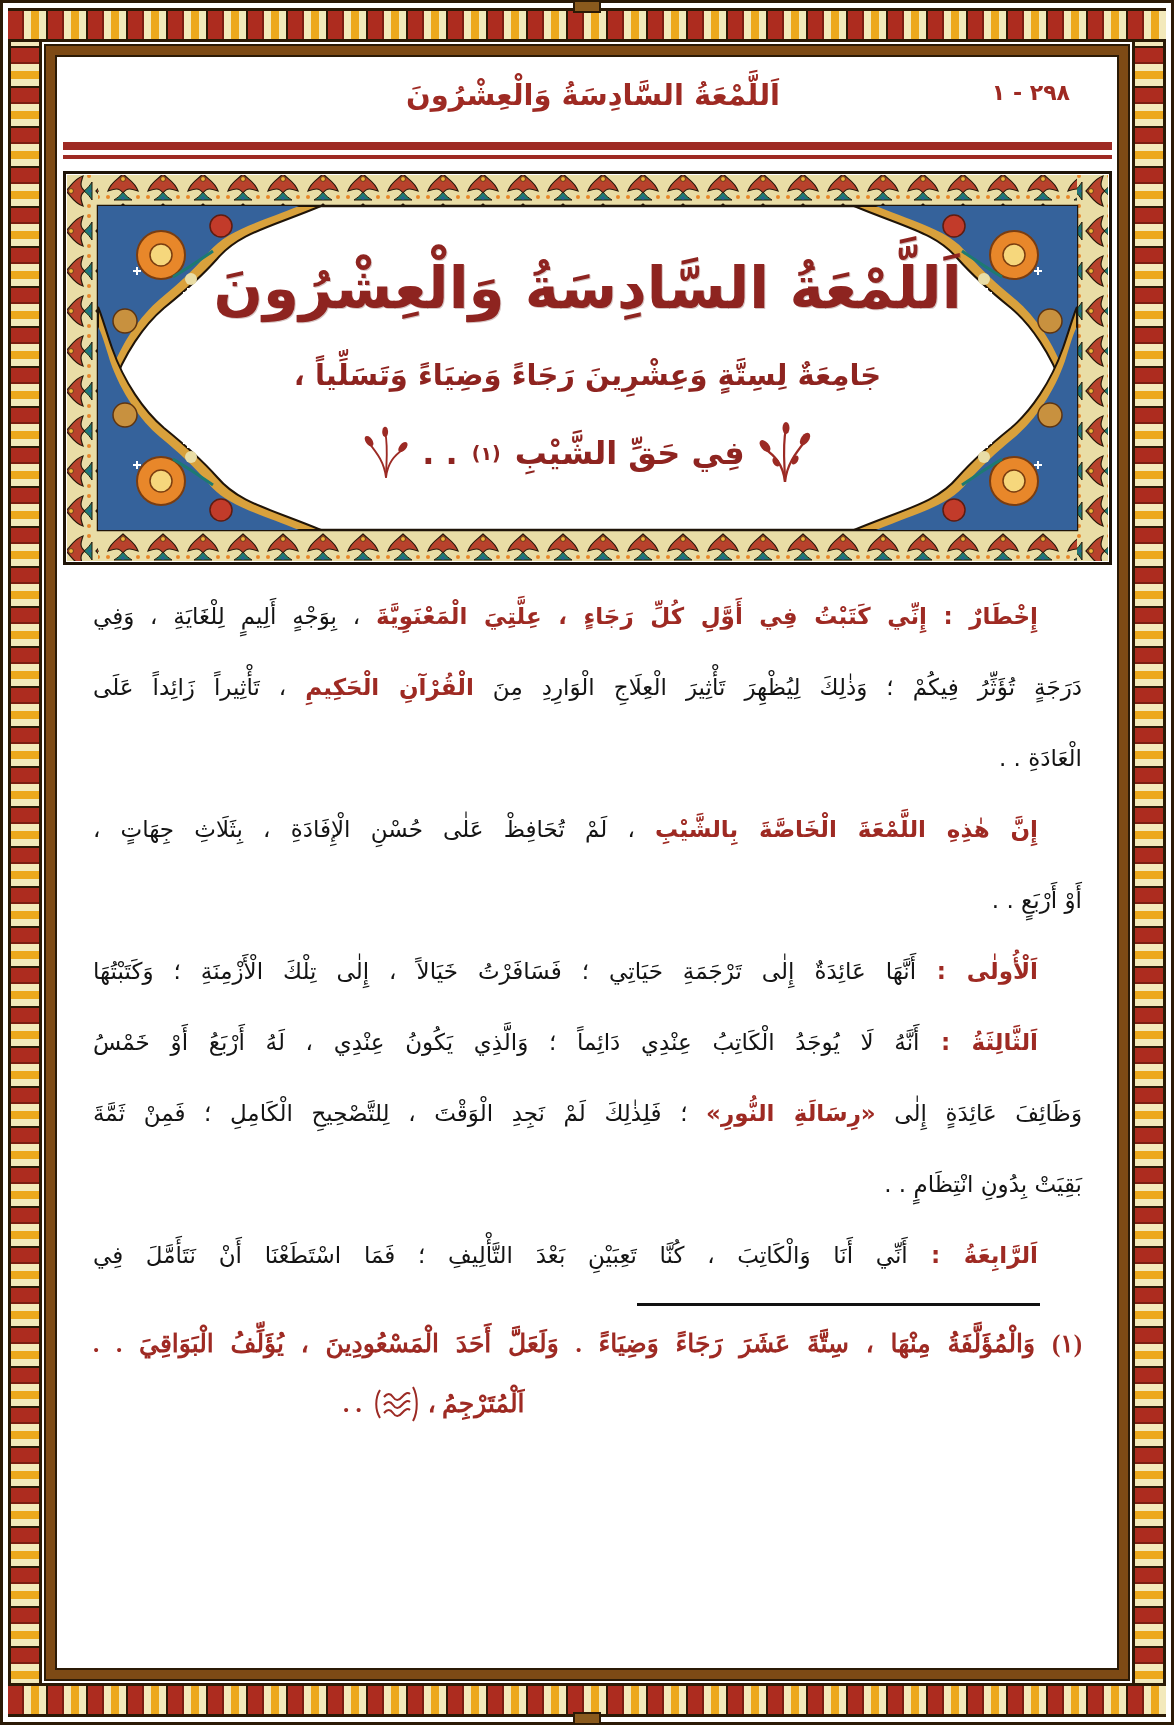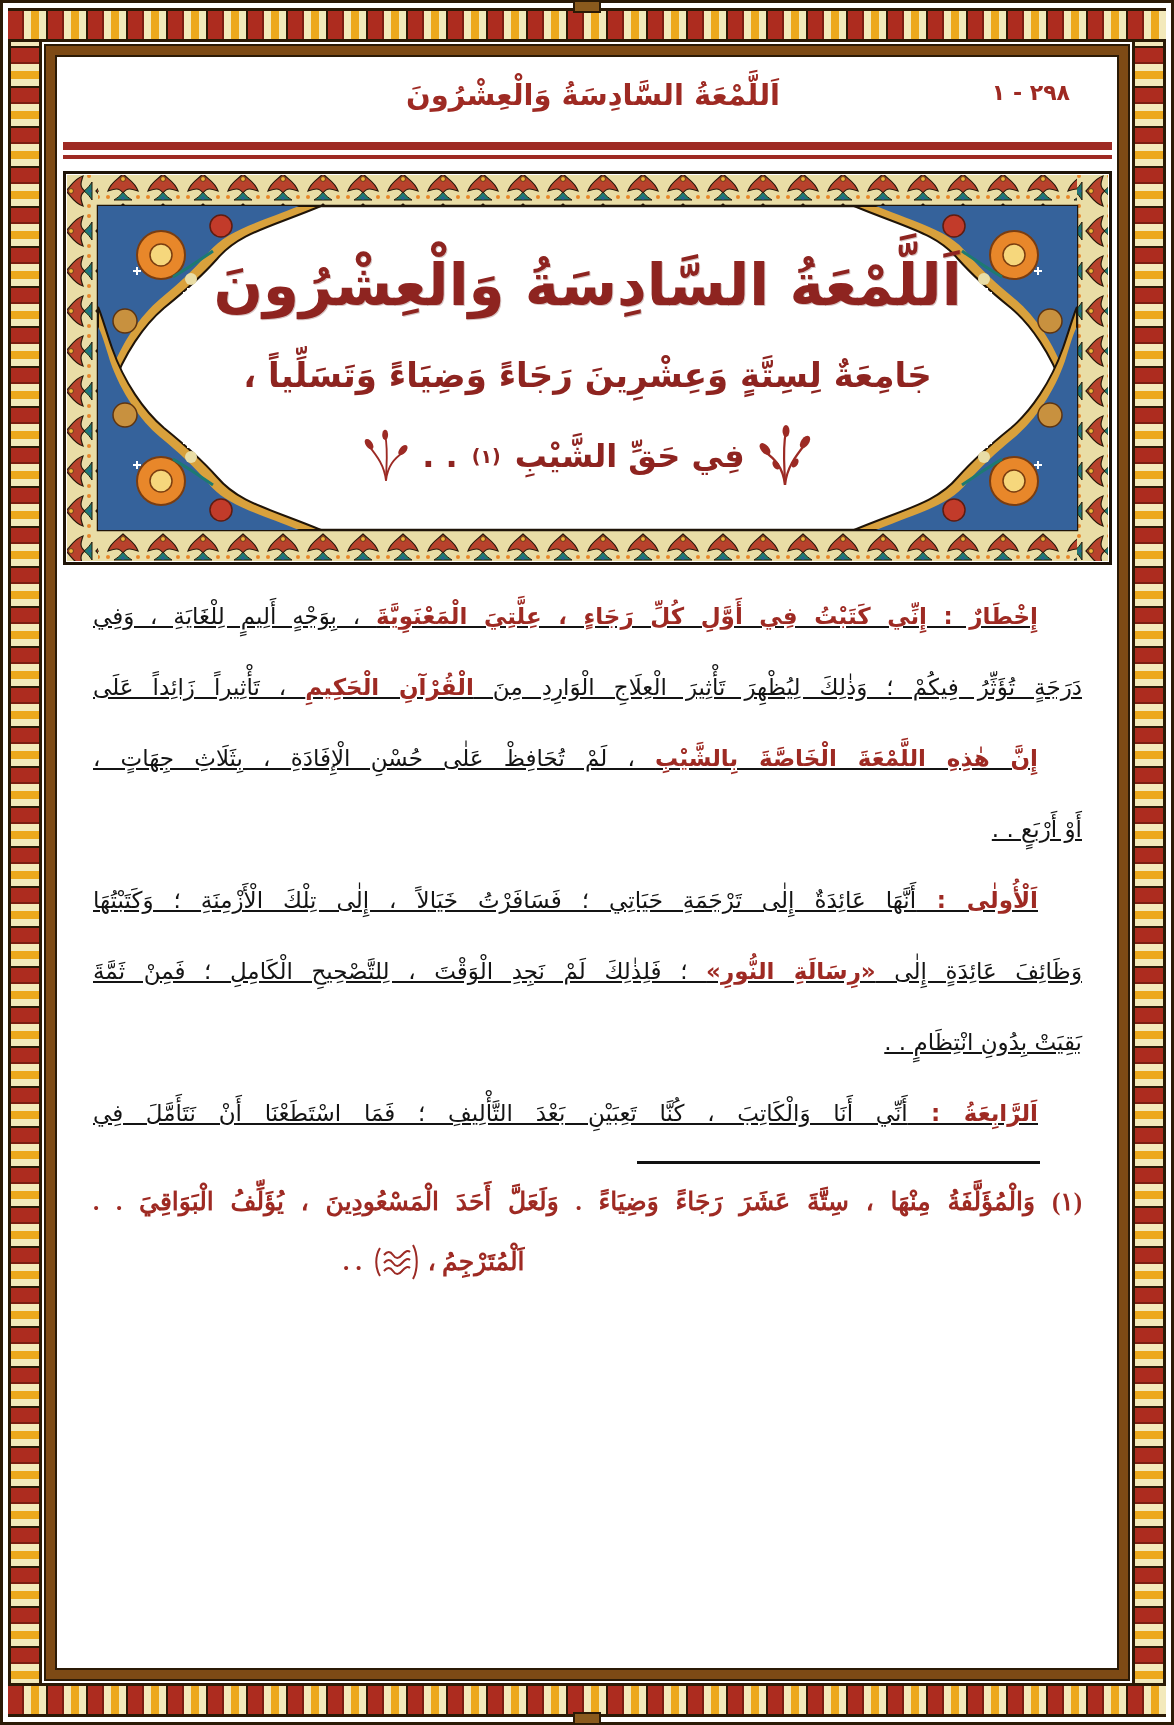--- a/index.html
+++ b/index.html
@@ -27,28 +27,28 @@
 
   .rule-double{margin-top:8px;}
   .rule-thick{height:8px;background:var(--accent-red,#9e2a23);}
   .rule-thin{height:4px;background:var(--accent-red,#9e2a23);margin-top:5px;}
 
   
   .ornate-box{position:relative;margin-top:12px;height:394px;}
   .ornate-box svg.frame{position:absolute;inset:0;width:100%;height:100%;display:block;}
   .box-content{position:absolute;inset:40px;display:flex;flex-direction:column;align-items:center;justify-content:center;text-align:center;}
   .box-title{color:var(--title-red,#8e2420);font-size:58px;line-height:1.25;font-weight:bold;text-shadow:1px 1px 0 rgba(90,20,15,.25);}
-  .box-subtitle{color:var(--title-red,#8e2420);font-size:34px;font-weight:bold;margin-top:34px;}
+  .box-subtitle{color:var(--title-red,#8e2420);font-size:29px;font-weight:bold;margin-top:34px;}
   .box-dedication{color:var(--title-red,#8e2420);font-size:32px;font-weight:bold;margin-top:30px;display:flex;align-items:center;gap:14px;}
   .box-dedication sup{font-size:19px;vertical-align:super;}
   .sprig{display:inline-block;}
 
   
   .body-text{margin-top:16px;padding:0 30px;color:var(--text-black,#141414);font-size:23px;}
-  .line{line-height:71px;direction:rtl;text-decoration:underline;}
+  .line{line-height:71px;direction:rtl;}
   .align-justify{text-align:justify;text-align-last:justify;}
   .align-right{text-align:right;}
   .line.first{padding-right:44px;}
   .seg.black{color:var(--text-black,#141414);}
   .seg.red{color:var(--accent-red,#9e2a23);font-weight:bold;}
 
   
   .footnote{padding:0 30px;font-family:Liberation Serif, serif;}
   .footnote-rule{margin-top:12px;margin-left:auto;margin-right:42px;width:403px;height:3px;background:#111;}
   .footnote-line{color:var(--accent-red,#9e2a23);font-size:25px;font-weight:bold;line-height:60px;direction:rtl;}
@@ -159,23 +159,25 @@
               <ellipse cx="27" cy="6" rx="3.5" ry="6"></ellipse>
             </g>
           </svg>
         </div>
       </div>
     </div>
 
     <div class="body-text">
         <div class="line align-justify first"><span class="seg red">إِخْطَارٌ : إِنِّي كَتَبْتُ فِي أَوَّلِ كُلِّ رَجَاءٍ ، عِلَّتِيَ الْمَعْنَوِيَّةَ</span><span class="seg black"> ، بِوَجْهٍ أَلِيمٍ لِلْغَايَةِ ، وَفِي</span></div>
         <div class="line align-justify"><span class="seg black">دَرَجَةٍ تُؤَثِّرُ فِيكُمْ ؛ وَذٰلِكَ لِيُظْهِرَ تَأْثِيرَ الْعِلَاجِ الْوَارِدِ مِنَ </span><span class="seg red">الْقُرْآنِ الْحَكِيمِ</span><span class="seg black"> ، تَأْثِيراً زَائِداً عَلَى</span></div>
+        <div class="line align-right"><span class="seg black">الْعَادَةِ . .</span></div>
         <div class="line align-justify first"><span class="seg red">إِنَّ هٰذِهِ اللَّمْعَةَ الْخَاصَّةَ بِالشَّيْبِ</span><span class="seg black"> ، لَمْ تُحَافِظْ عَلٰى حُسْنِ الْإِفَادَةِ ، بِثَلَاثِ جِهَاتٍ ،</span></div>
         <div class="line align-right"><span class="seg black">أَوْ أَرْبَعٍ . .</span></div>
         <div class="line align-justify first"><span class="seg red">اَلْأُولٰى : </span><span class="seg black">أَنَّهَا عَائِدَةٌ إِلٰى تَرْجَمَةِ حَيَاتِي ؛ فَسَافَرْتُ خَيَالاً ، إِلٰى تِلْكَ الْأَزْمِنَةِ ؛ وَكَتَبْتُهَا</span></div>
+        <div class="line align-justify first"><span class="seg red">اَلثَّالِثَةُ : </span><span class="seg black">أَنَّهُ لَا يُوجَدُ الْكَاتِبُ عِنْدِي دَائِماً ؛ وَالَّذِي يَكُونُ عِنْدِي ، لَهُ أَرْبَعُ أَوْ خَمْسُ</span></div>
         <div class="line align-justify"><span class="seg black">وَظَائِفَ عَائِدَةٍ إِلٰى </span><span class="seg red">«رِسَالَةِ النُّورِ»</span><span class="seg black"> ؛ فَلِذٰلِكَ لَمْ نَجِدِ الْوَقْتَ ، لِلتَّصْحِيحِ الْكَامِلِ ؛ فَمِنْ ثَمَّةَ</span></div>
         <div class="line align-right"><span class="seg black">بَقِيَتْ بِدُونِ انْتِظَامٍ . .</span></div>
         <div class="line align-justify first"><span class="seg red">اَلرَّابِعَةُ : </span><span class="seg black">أَنِّي أَنَا وَالْكَاتِبَ ، كُنَّا تَعِبَيْنِ بَعْدَ التَّأْلِيفِ ؛ فَمَا اسْتَطَعْنَا أَنْ نَتَأَمَّلَ فِي</span></div>
       </div>
 
     <div class="footnote">
       <div class="footnote-rule"></div>
       <div class="footnote-line l1">(١) وَالْمُؤَلَّفَةُ مِنْهَا ، سِتَّةَ عَشَرَ رَجَاءً وَضِيَاءً . وَلَعَلَّ أَحَدَ الْمَسْعُودِينَ ، يُؤَلِّفُ الْبَوَاقِيَ . .</div>
       <div class="footnote-line l2">
         <span>اَلْمُتَرْجِمُ ،</span>

